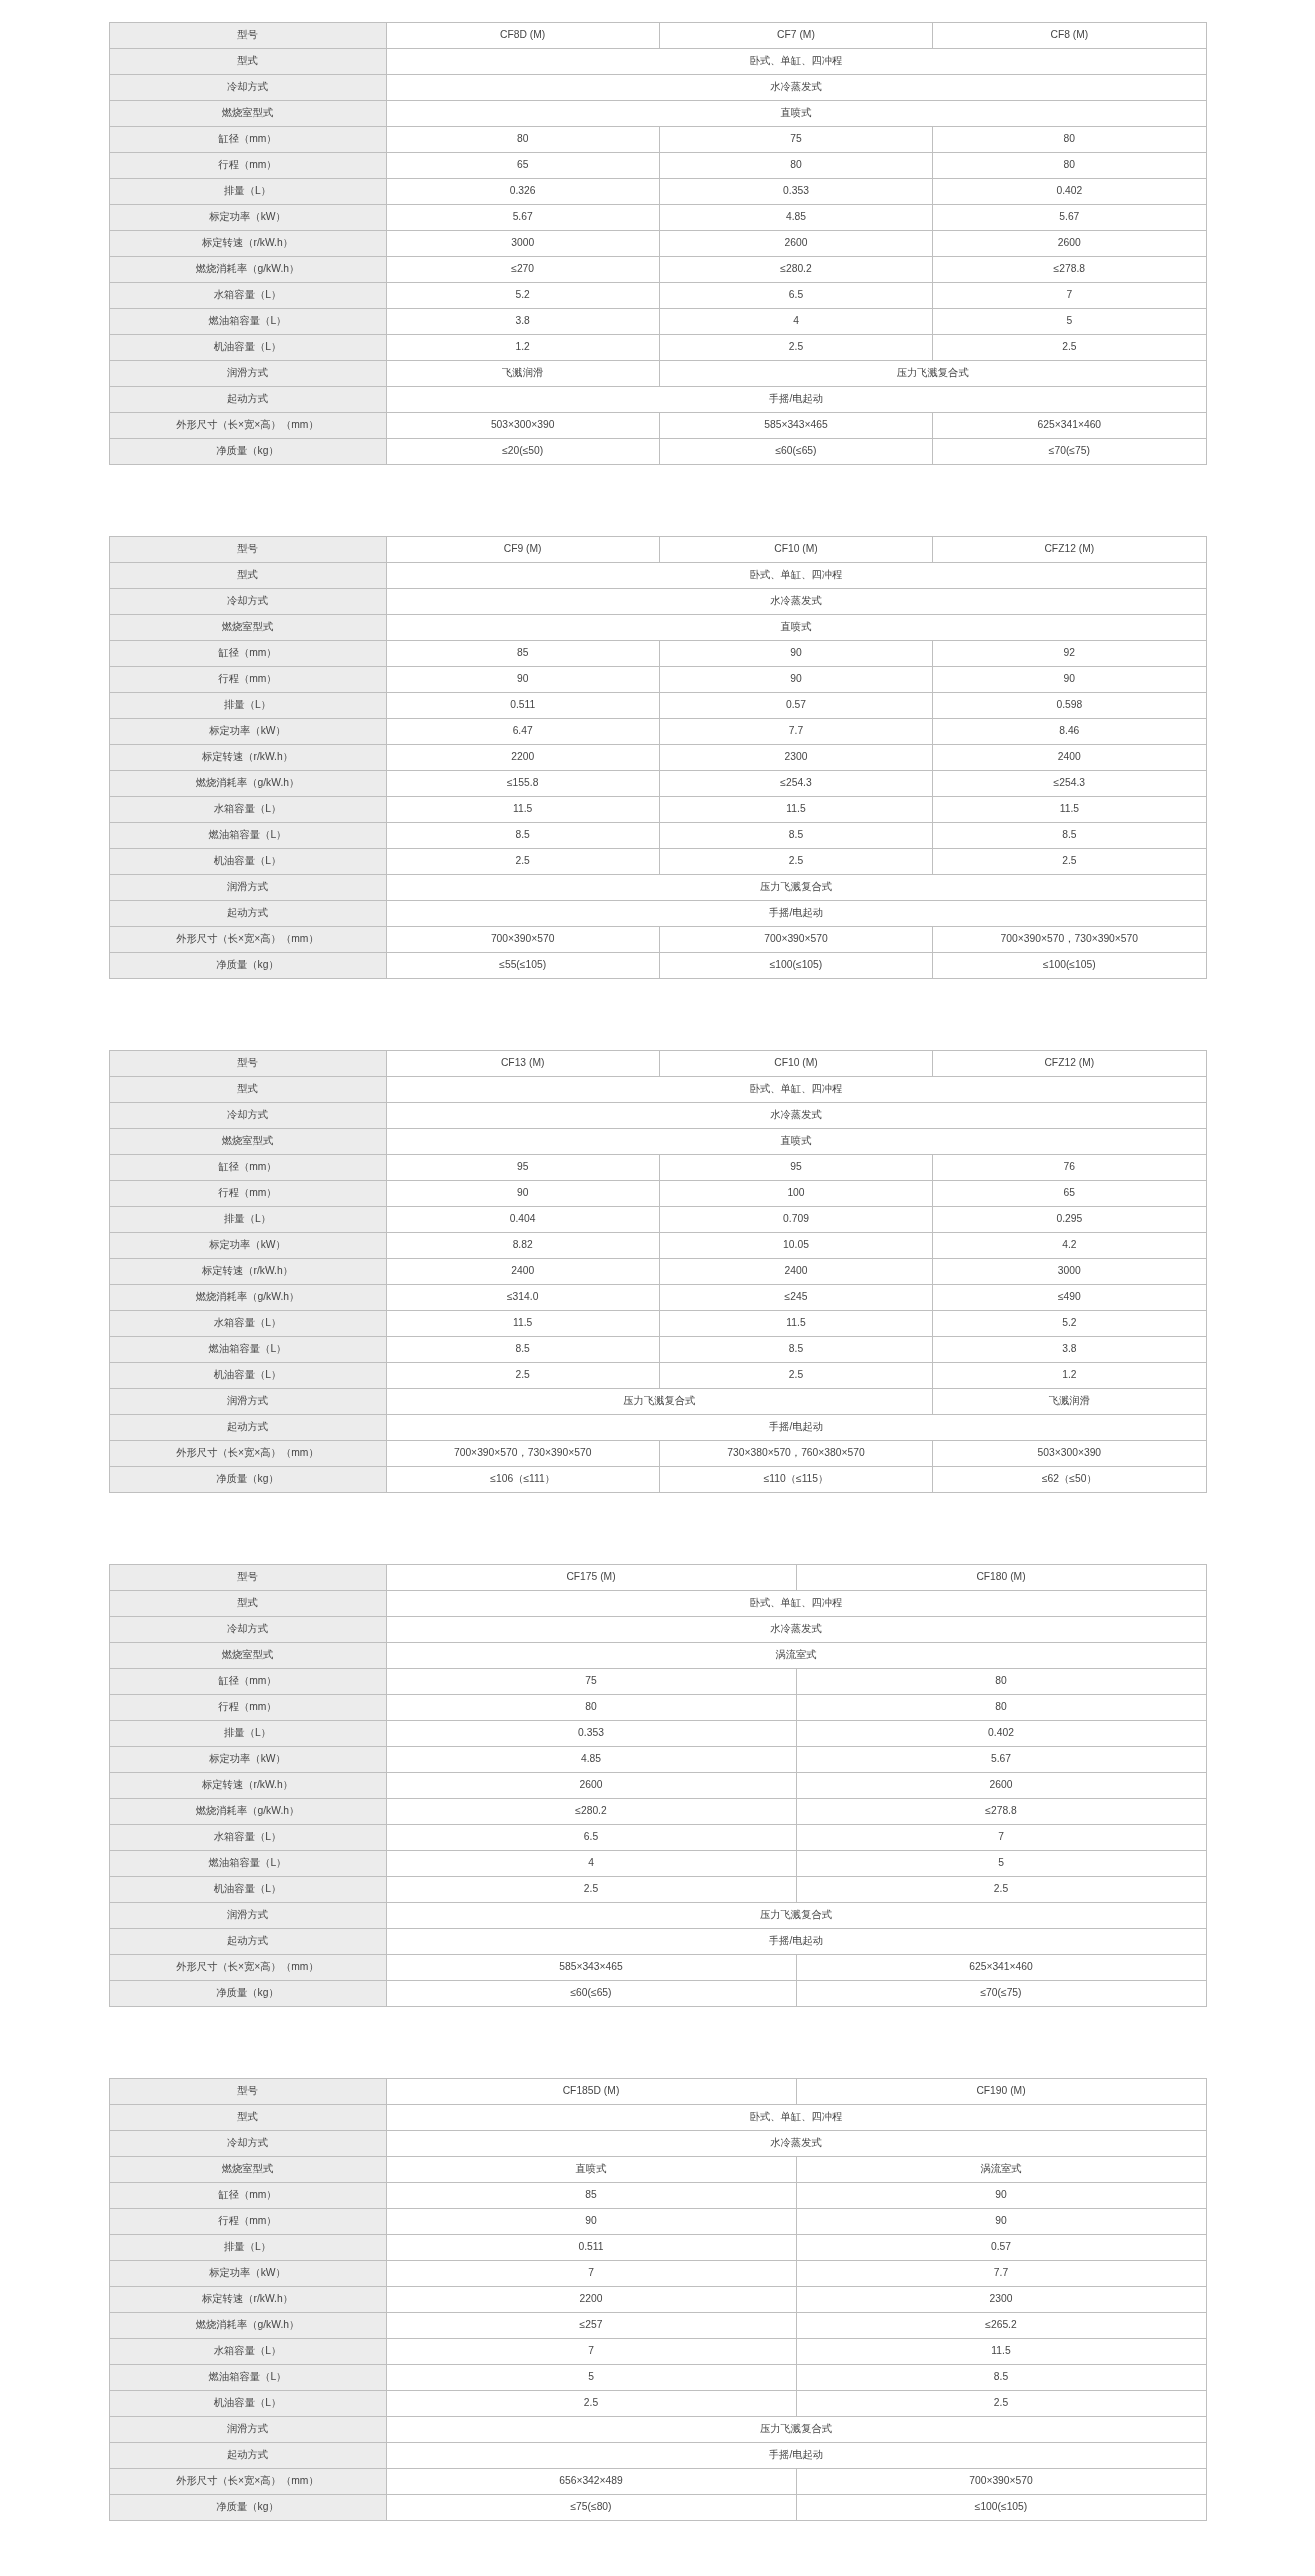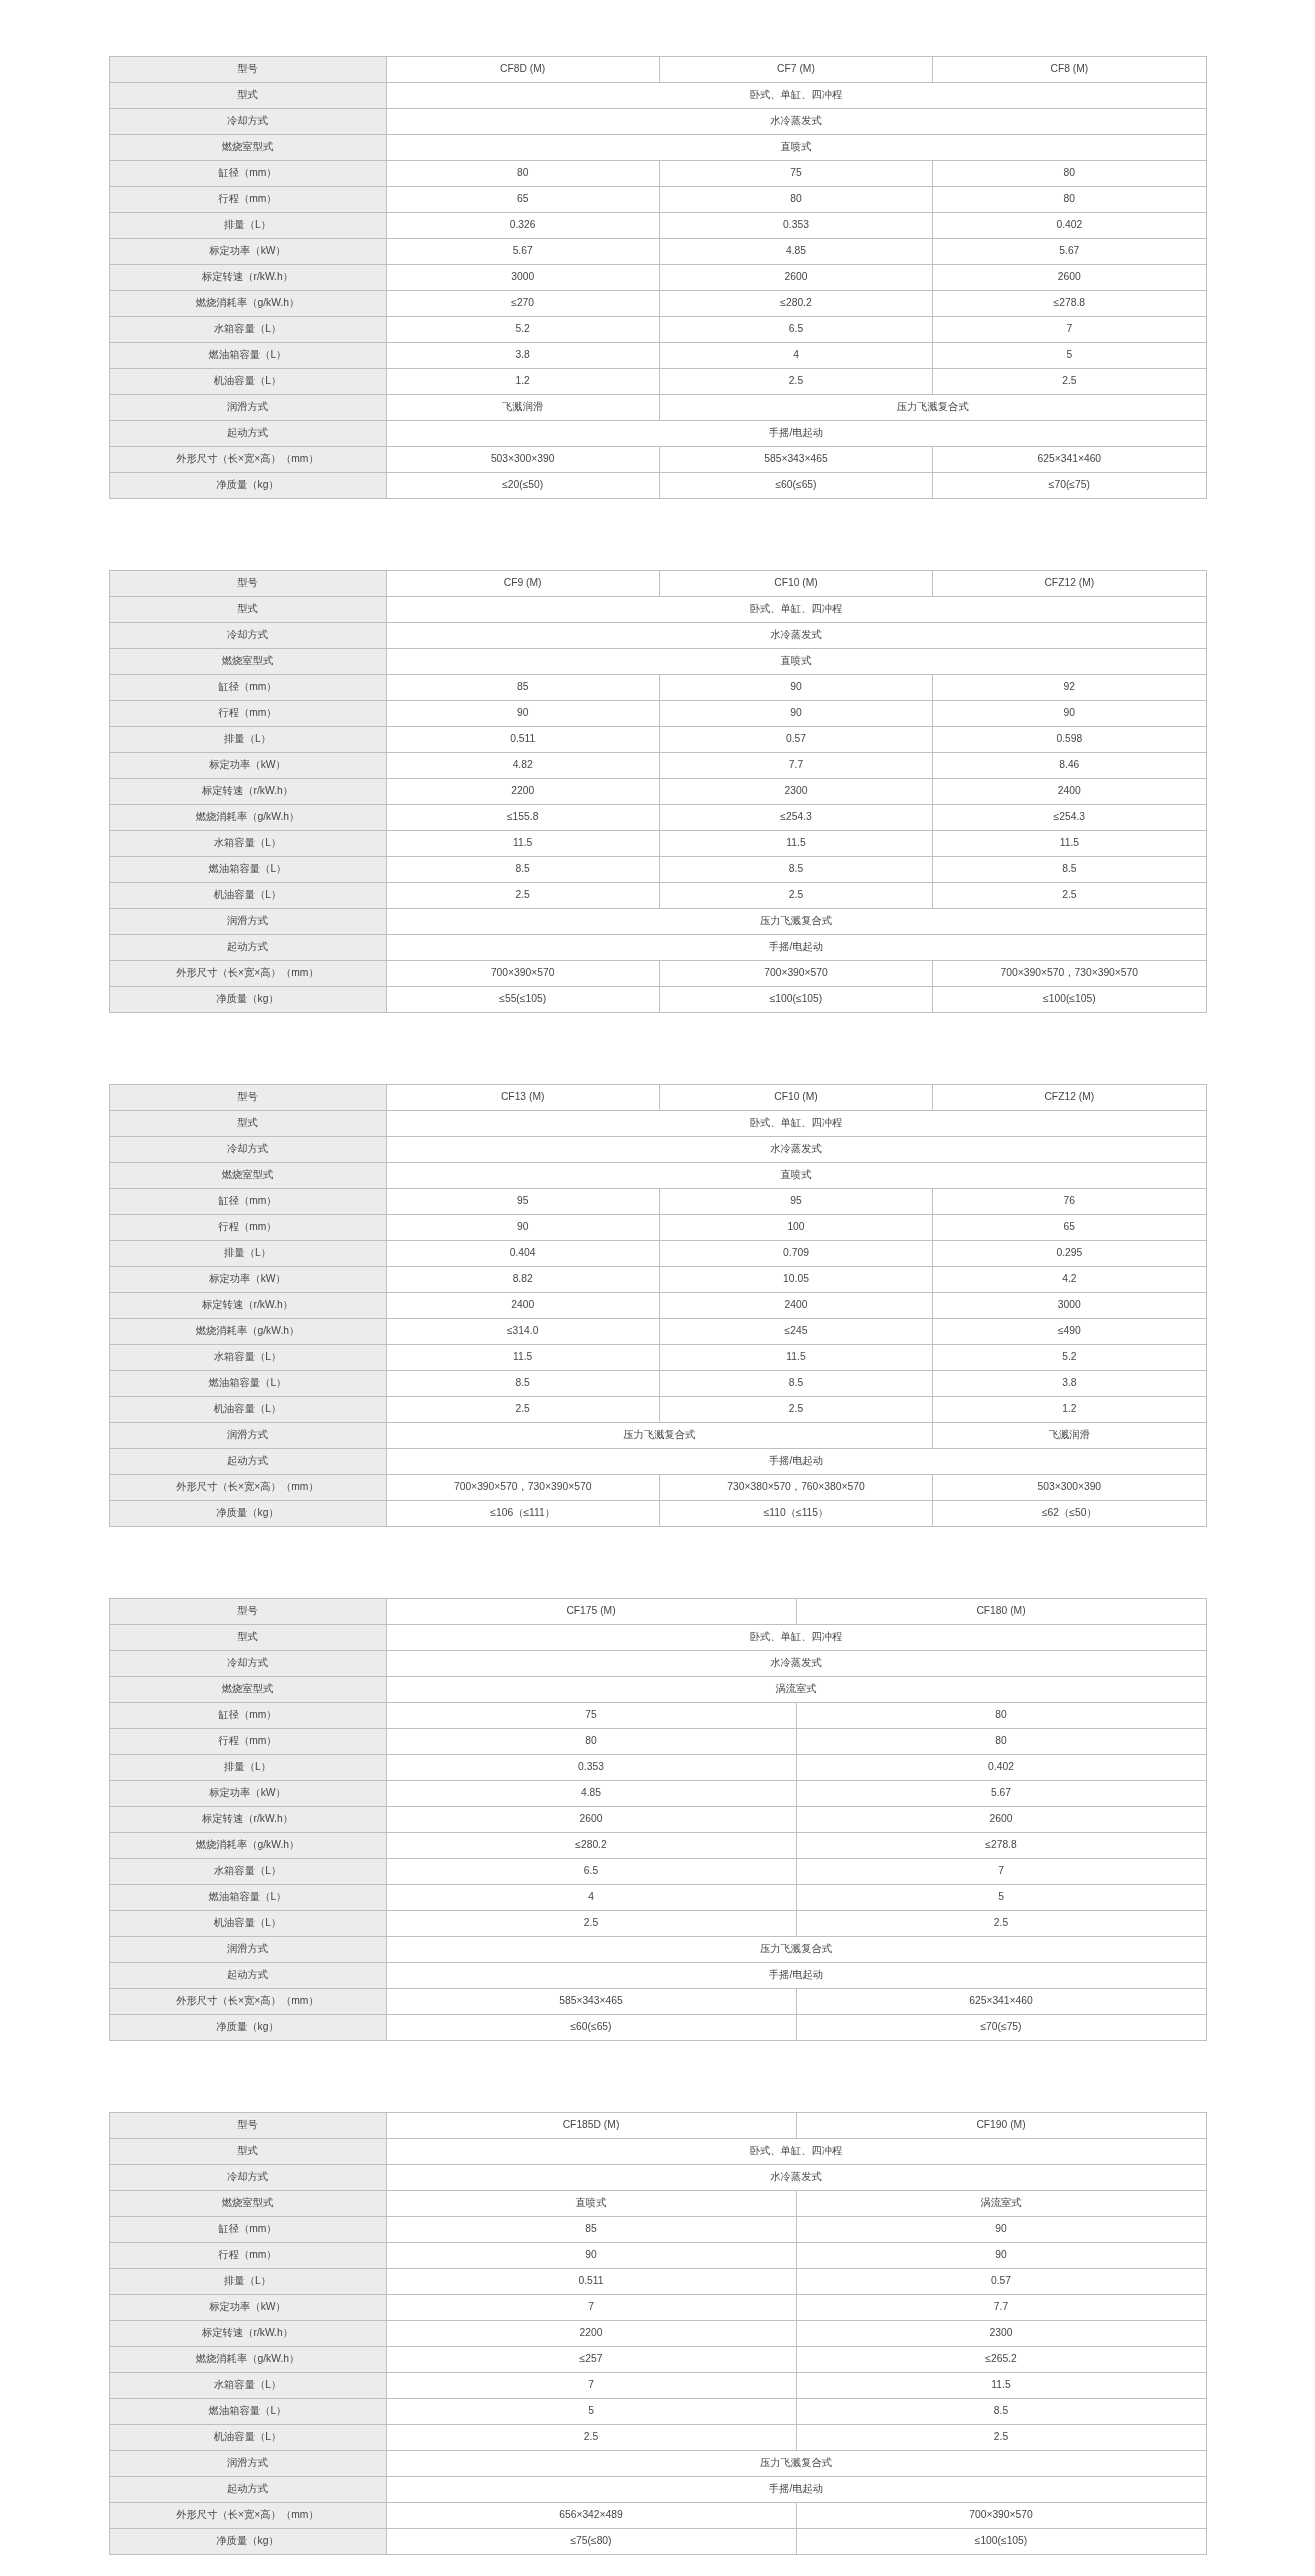--- a/index.html
+++ b/index.html
@@ -6,21 +6,21 @@
     margin: 0;
     padding: 0;
     background: #ffffff;
   }
   body {
     width: 1315px;
     height: 2576px;
     font-family: "Liberation Sans", "DejaVu Sans", sans-serif;
   }
   .tables-wrap {
-    padding-top: 56px;
+    padding-top: 22px;
   }
   table.spec-table {
     width: 1098px;
     margin: 0 auto 71px auto;
     border-collapse: collapse;
     table-layout: fixed;
   }
   table.spec-table:last-child {
     margin-bottom: 0;
   }
@@ -190,21 +190,21 @@
           <td class="value-cell">90</td>
         </tr>
         <tr>
           <td class="label-cell">排量（L）</td>
           <td class="value-cell">0.511</td>
           <td class="value-cell">0.57</td>
           <td class="value-cell">0.598</td>
         </tr>
         <tr>
           <td class="label-cell">标定功率（kW）</td>
-          <td class="value-cell">4.82</td>
+          <td class="value-cell">6.47</td>
           <td class="value-cell">7.7</td>
           <td class="value-cell">8.46</td>
         </tr>
         <tr>
           <td class="label-cell">标定转速（r/kW.h）</td>
           <td class="value-cell">2200</td>
           <td class="value-cell">2300</td>
           <td class="value-cell">2400</td>
         </tr>
         <tr>

